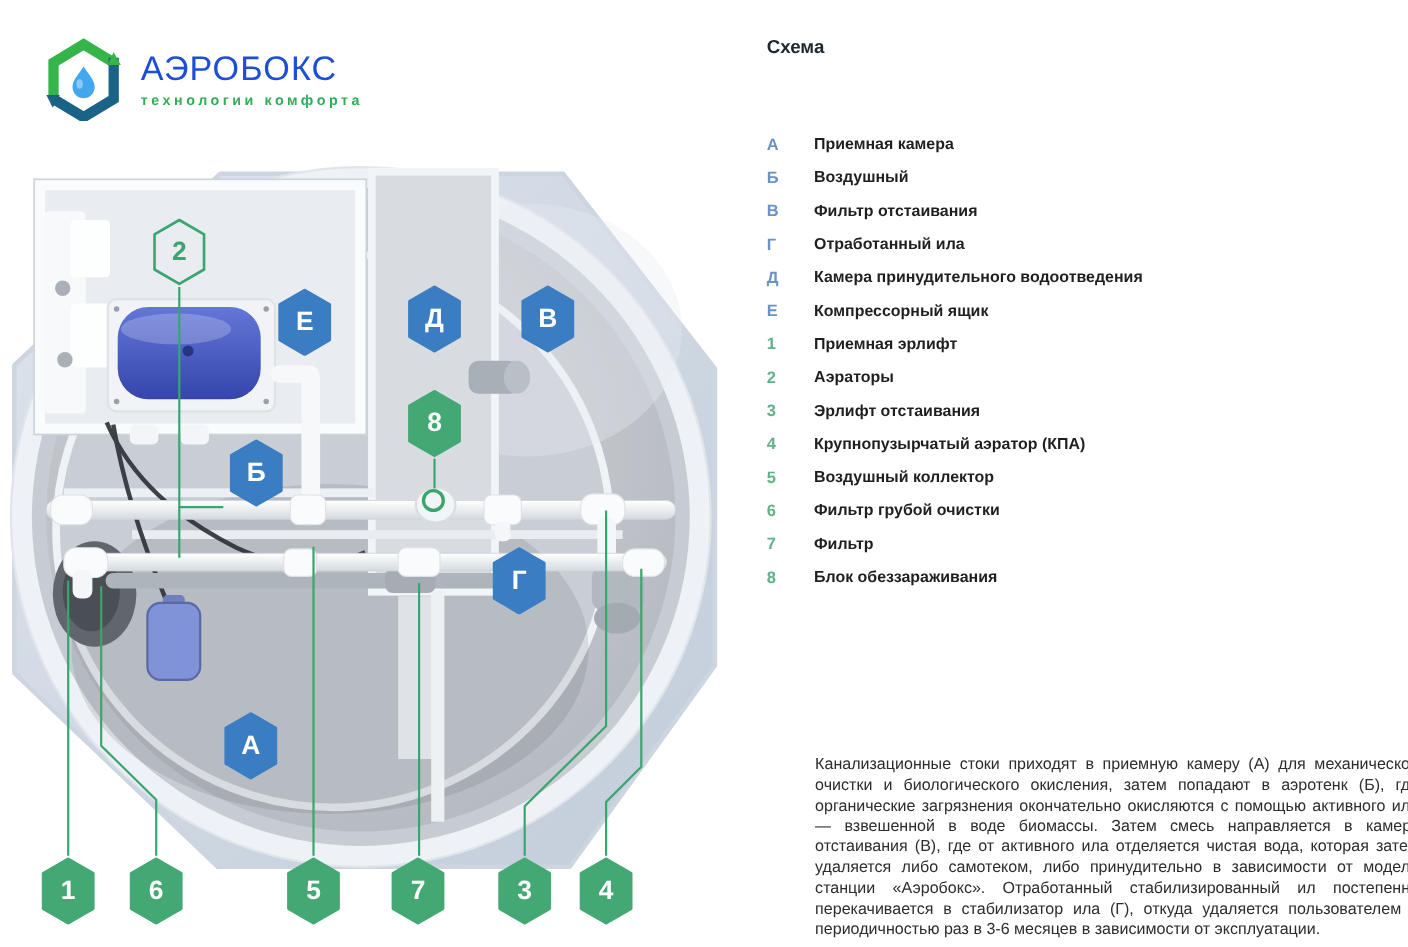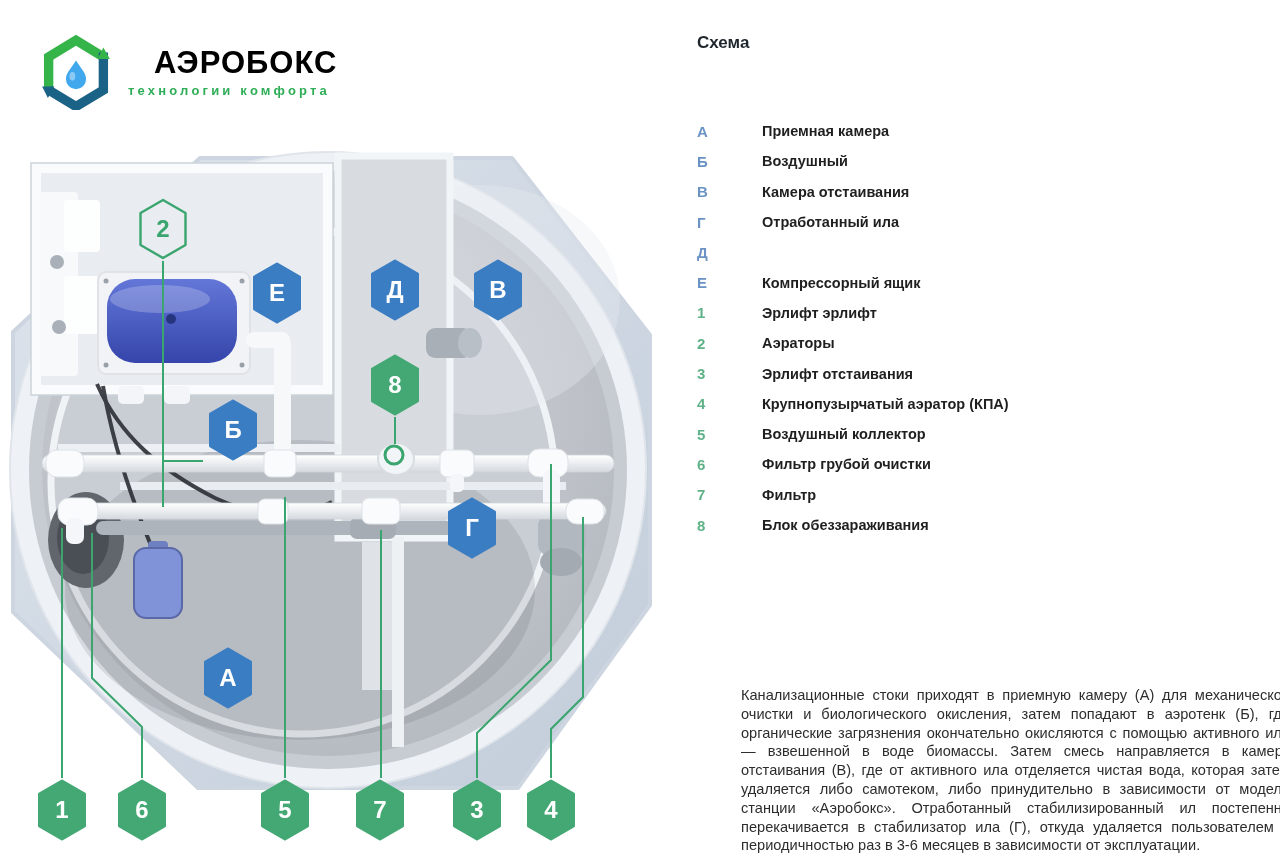--- a/index.html
+++ b/index.html
@@ -2,31 +2,31 @@
 <html><head>
 <meta charset="utf-8">
 <style>
   html,body{margin:0;padding:0;background:#fff;width:1280px;height:861px;
     font-family:"Liberation Sans",sans-serif;overflow:hidden;position:relative;}
   .stage{position:absolute;inset:0;width:1280px;height:861px;background:#fff;}
 
   
   .logo{position:absolute;left:40px;top:34px;display:flex;align-items:center;gap:16px;}
   .logo-mark{width:72px;height:76px;flex:0 0 auto;}
-  .logo-text .name{font-size:31px;font-weight:700;letter-spacing:1px;color:#000000;line-height:1;margin-left:26px;}
+  .logo-text .name{font-size:31px;font-weight:400;letter-spacing:1px;color:#1d4ed8;line-height:1;}
   .logo-text .tagline{font-size:13px;font-weight:700;letter-spacing:3.2px;color:#2fae57;margin-top:5px;}
 
   
   .heading{position:absolute;left:697px;top:33px;font-size:17px;font-weight:700;color:#1e262e;}
   .legend{position:absolute;left:697px;top:116px;width:560px;}
   .legend-row{display:flex;align-items:center;height:30.3px;}
   .legend-key{width:43px;font-size:15px;font-weight:700;}
   .key-blue{color:#6a93c4;}
   .key-green{color:#5fb287;}
-  .legend-label{font-size:14.5px;font-weight:700;color:#1f1f1f;margin-left:22px;}
+  .legend-label{font-size:14.5px;font-weight:700;color:#1f1f1f;}
   .description{position:absolute;left:697px;top:686px;width:549px;font-size:14.6px;
     line-height:18.8px;color:#2d2d2d;text-align:justify;margin-left:44px;}
 
   
   .diagram{position:absolute;left:0;top:0;width:680px;height:861px;}
   .hex{position:absolute;width:56px;height:64px;display:flex;align-items:center;justify-content:center;}
   .hex svg{position:absolute;inset:0;width:100%;height:100%;}
   .hex span{position:relative;font-size:24px;font-weight:800;color:#fff;line-height:1;}
   .hex-blue polygon{fill:#3b7dc2;stroke:#3b7dc2;stroke-width:3;stroke-linejoin:round;}
   .hex-green polygon{fill:#43a873;stroke:#43a873;stroke-width:3;stroke-linejoin:round;}
@@ -264,36 +264,37 @@
     <div class="legend-row">
       <span class="legend-key key-blue">А</span>
       <span class="legend-label">Приемная камера</span>
     </div>
     <div class="legend-row">
       <span class="legend-key key-blue">Б</span>
       <span class="legend-label">Воздушный</span>
     </div>
     <div class="legend-row">
       <span class="legend-key key-blue">В</span>
-      <span class="legend-label">Камера отстаивания</span>
+      <span class="legend-label">Фильтр отстаивания</span>
     </div>
     <div class="legend-row">
       <span class="legend-key key-blue">Г</span>
       <span class="legend-label">Отработанный ила</span>
     </div>
     <div class="legend-row">
       <span class="legend-key key-blue">Д</span>
+      <span class="legend-label">Камера принудительного водоотведения</span>
     </div>
     <div class="legend-row">
       <span class="legend-key key-blue">Е</span>
       <span class="legend-label">Компрессорный ящик</span>
     </div>
     <div class="legend-row">
       <span class="legend-key key-green">1</span>
-      <span class="legend-label">Эрлифт эрлифт</span>
+      <span class="legend-label">Приемная эрлифт</span>
     </div>
     <div class="legend-row">
       <span class="legend-key key-green">2</span>
       <span class="legend-label">Аэраторы</span>
     </div>
     <div class="legend-row">
       <span class="legend-key key-green">3</span>
       <span class="legend-label">Эрлифт отстаивания</span>
     </div>
     <div class="legend-row">

